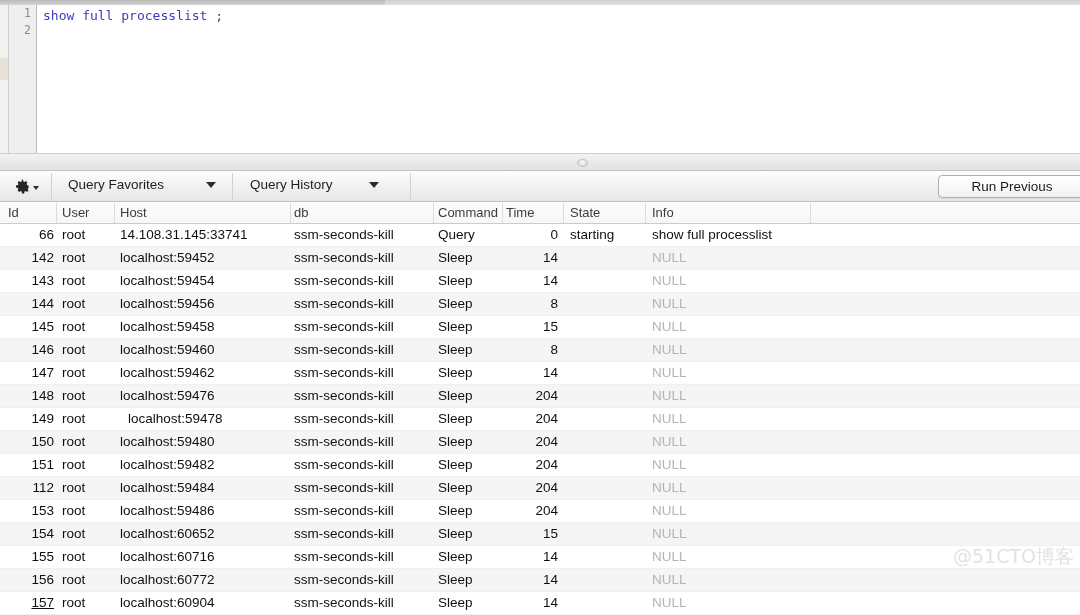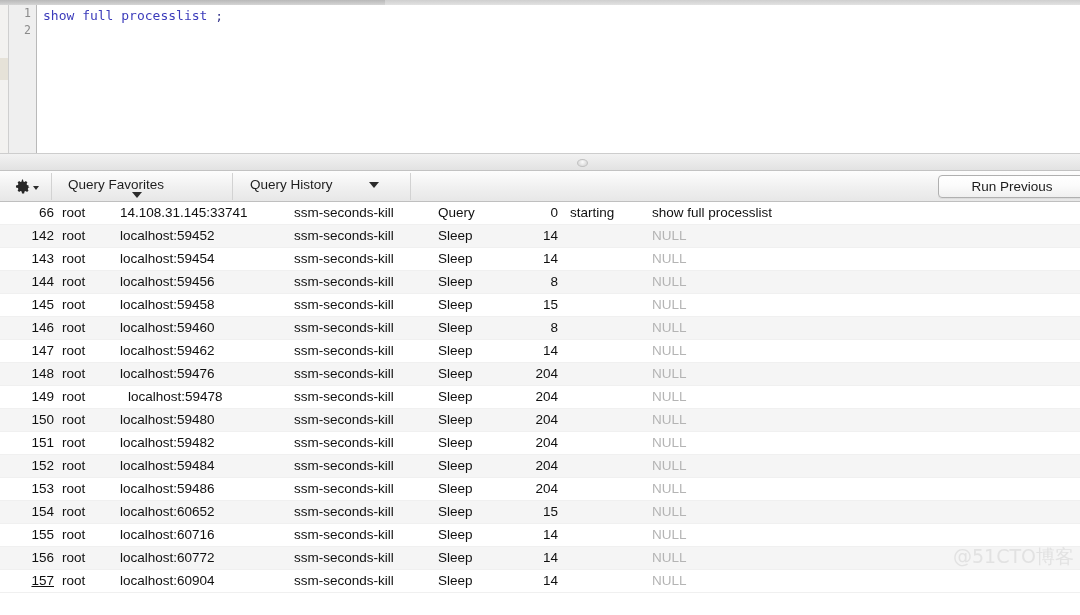--- a/index.html
+++ b/index.html
@@ -106,21 +106,21 @@
     font-size: 13.5px; color: #1e1e1e;
     cursor: default;
   }
   .menu-btn .chev {
     margin-left: 0;
     width: 0; height: 0;
     border-left: 5px solid transparent;
     border-right: 5px solid transparent;
     border-top: 6px solid #2b2b2b;
   }
-  #btn-favorites { left: 68px; flex-direction: column; }
+  #btn-favorites { left: 68px; }
   #btn-favorites .chev { margin-left: 42px; }
   #btn-history { left: 250px; }
   #btn-history .chev { margin-left: 36px; }
 
   .run-prev-btn {
     position: absolute; left: 938px; top: 4px; width: 160px; height: 23px;
     border: 1px solid #b0b0b0;
     border-radius: 4px;
     background: linear-gradient(to bottom, #ffffff 0%, #fbfbfb 45%, #f0f0f0 100%);
     box-shadow: 0 1px 0 rgba(0,0,0,.05);
@@ -245,20 +245,38 @@
       <span>Query History</span>
       <span class="chev"></span>
     </div>
 
     <div class="run-prev-btn">
       <span>Run Previous</span>
     </div>
   </div>
 
   <div class="grid">
+    <div class="grid-head" id="grid-head">
+        <div class="vdiv" style="left: 56px;"></div>
+        <div class="vdiv" style="left: 114px;"></div>
+        <div class="vdiv" style="left: 290px;"></div>
+        <div class="vdiv" style="left: 433px;"></div>
+        <div class="vdiv" style="left: 502px;"></div>
+        <div class="vdiv" style="left: 563px;"></div>
+        <div class="vdiv" style="left: 645px;"></div>
+        <div class="vdiv" style="left: 810px;"></div>
+        <div class="hc" style="left: 8px;">Id</div>
+        <div class="hc" style="left: 62px;">User</div>
+        <div class="hc" style="left: 120px;">Host</div>
+        <div class="hc" style="left: 294px;">db</div>
+        <div class="hc" style="left: 438px;">Command</div>
+        <div class="hc" style="left: 506px;">Time</div>
+        <div class="hc" style="left: 570px;">State</div>
+        <div class="hc" style="left: 652px;">Info</div>
+      </div>
     <div id="grid-body">
         <div class="row odd">
           <div class="c num" style="left: 8px; width: 46px;">66</div>
           <div class="c" style="left: 62px;">root</div>
           <div class="c" style="left: 120px;">14.108.31.145:33741</div>
           <div class="c" style="left: 294px;">ssm-seconds-kill</div>
           <div class="c" style="left: 438px;">Query</div>
           <div class="c num" style="left: 506px; width: 52px;">0</div>
           <div class="c" style="left: 570px;">starting</div>
           <div class="c" style="left: 652px;">show full processlist</div>
@@ -347,21 +365,21 @@
         <div class="row odd">
           <div class="c num" style="left: 8px; width: 46px;">151</div>
           <div class="c" style="left: 62px;">root</div>
           <div class="c" style="left: 120px;">localhost:59482</div>
           <div class="c" style="left: 294px;">ssm-seconds-kill</div>
           <div class="c" style="left: 438px;">Sleep</div>
           <div class="c num" style="left: 506px; width: 52px;">204</div>
           <div class="c null" style="left: 652px;">NULL</div>
         </div>
         <div class="row even">
-          <div class="c num" style="left: 8px; width: 46px;">152</div>
+          <div class="c num" style="left: 8px; width: 46px;">112</div>
           <div class="c" style="left: 62px;">root</div>
           <div class="c" style="left: 120px;">localhost:59484</div>
           <div class="c" style="left: 294px;">ssm-seconds-kill</div>
           <div class="c" style="left: 438px;">Sleep</div>
           <div class="c num" style="left: 506px; width: 52px;">204</div>
           <div class="c null" style="left: 652px;">NULL</div>
         </div>
         <div class="row odd">
           <div class="c num" style="left: 8px; width: 46px;">153</div>
           <div class="c" style="left: 62px;">root</div>

